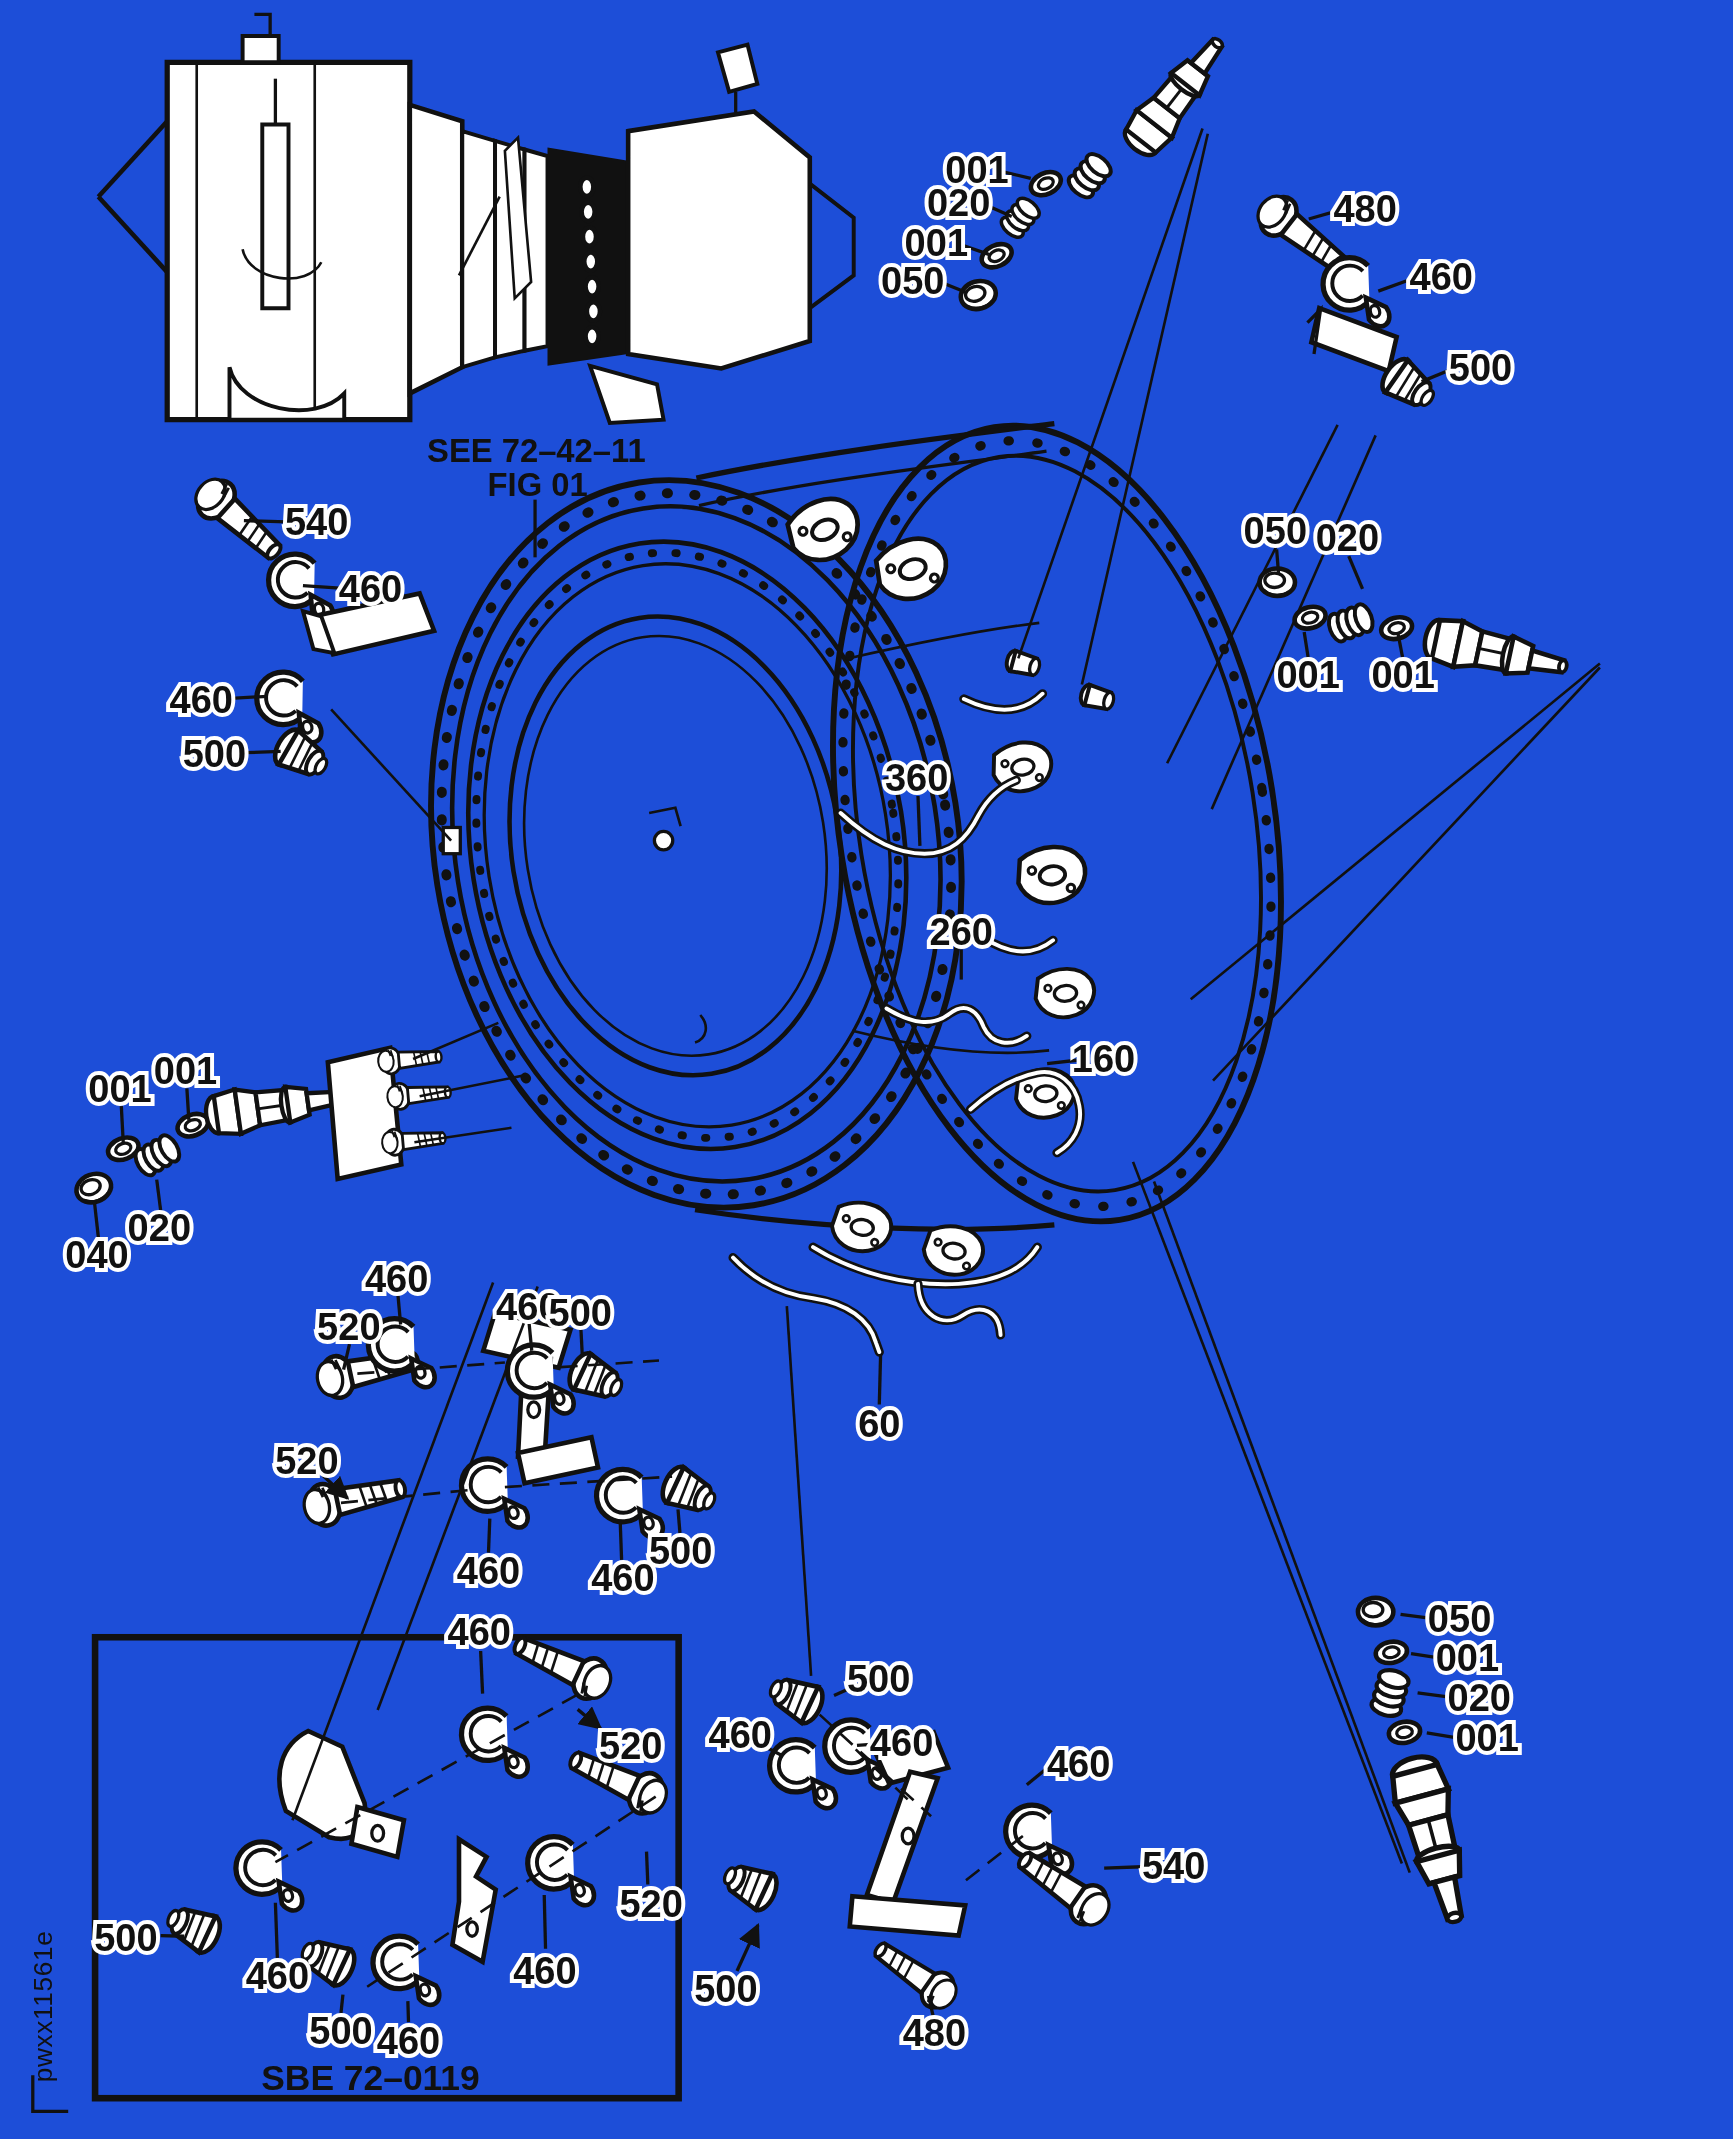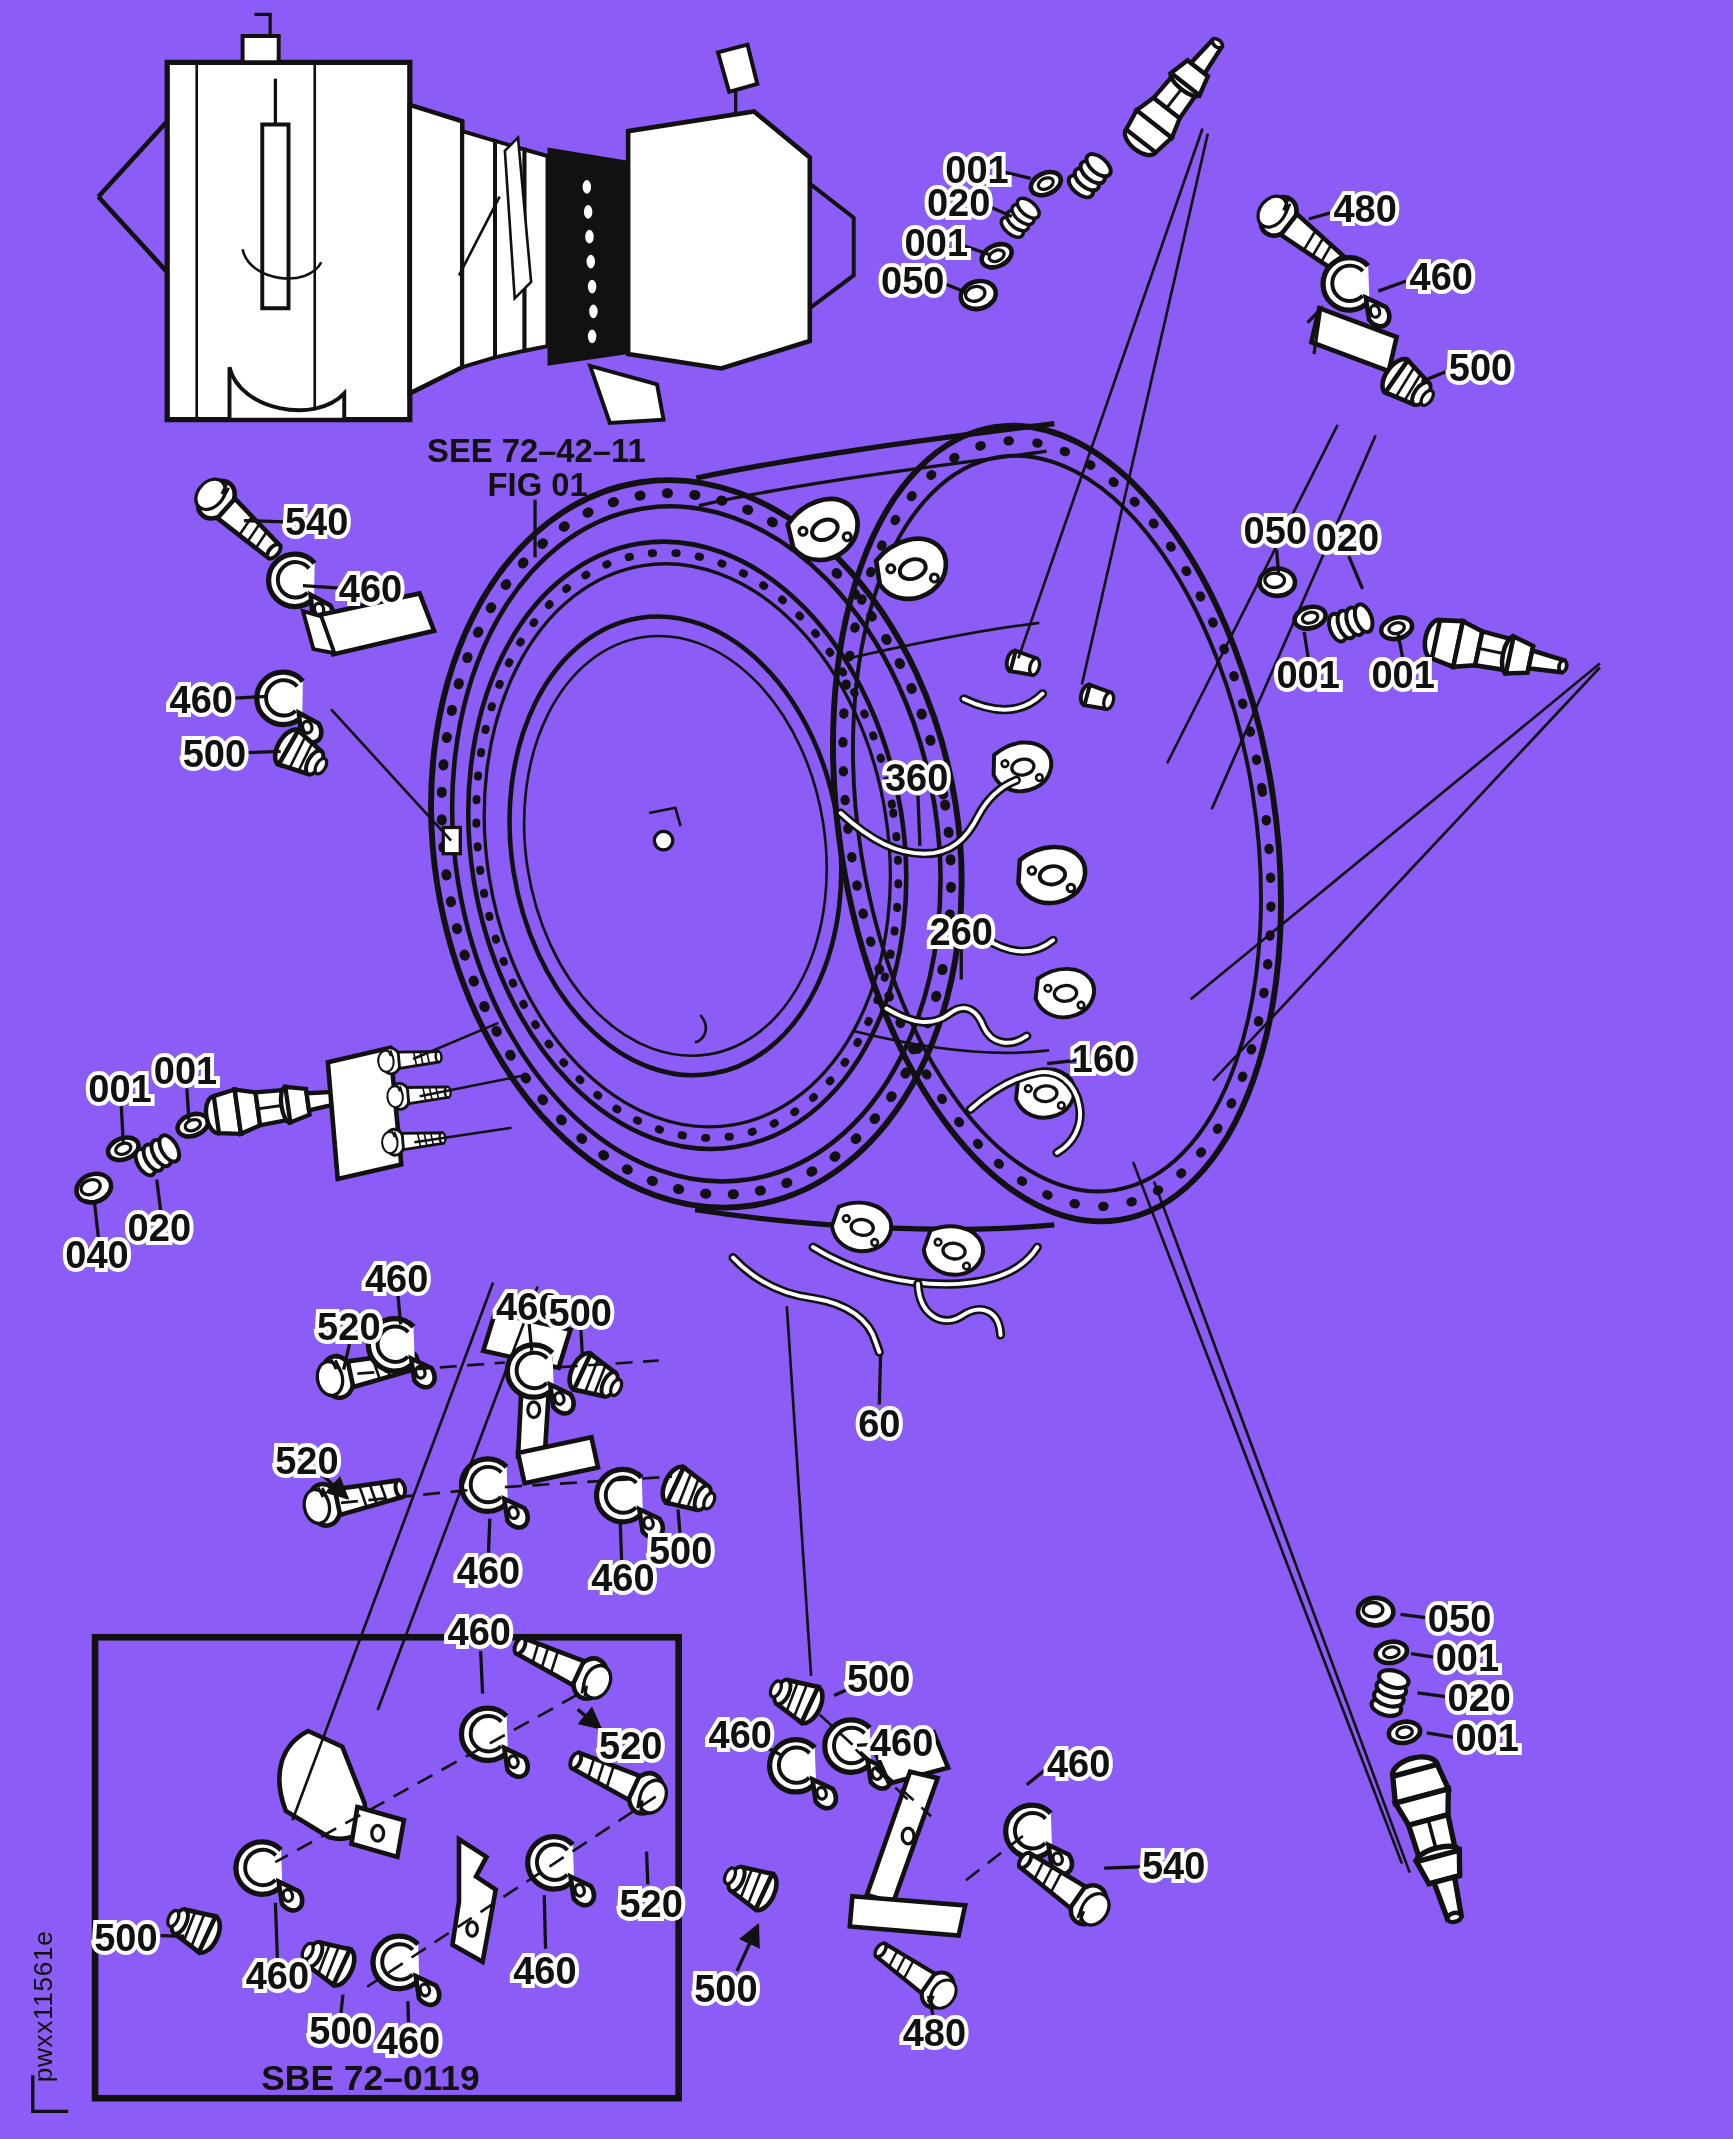--- a/index.html
+++ b/index.html
@@ -1,16 +1,16 @@
 <!DOCTYPE html>
 <html style="font-size:10.5px"><head>
 <meta charset="utf-8">
 <style>
   html,body{margin:0;padding:0;background:#ffffff;}
-  .page{width:100%;max-width:1733px;margin:0 auto;background:#8b5cf6;}
+  .page{width:100%;max-width:1733px;margin:0 auto;background:#1d4ed8;}
   svg{display:block;width:100%;height:auto;}
   
   .ink{stroke:#111;fill:none;}.w4{stroke-width:4}.w5{stroke-width:5}.w6{stroke-width:6}
   .w7{stroke-width:7}.w8{stroke-width:8}.w9{stroke-width:9}
   .fillw{fill:#ffffff;stroke:#111;}
   .fillk{fill:#111;stroke:none;}
   .tube{stroke:#111;stroke-width:14;fill:none;stroke-linecap:round;}
   .tube-core{stroke:#fff;stroke-width:6;fill:none;stroke-linecap:round;}
   .holes{fill:none;stroke:#111;stroke-linecap:round;}
   .callout{font:700 58px "Liberation Sans", sans-serif;fill:#111;

